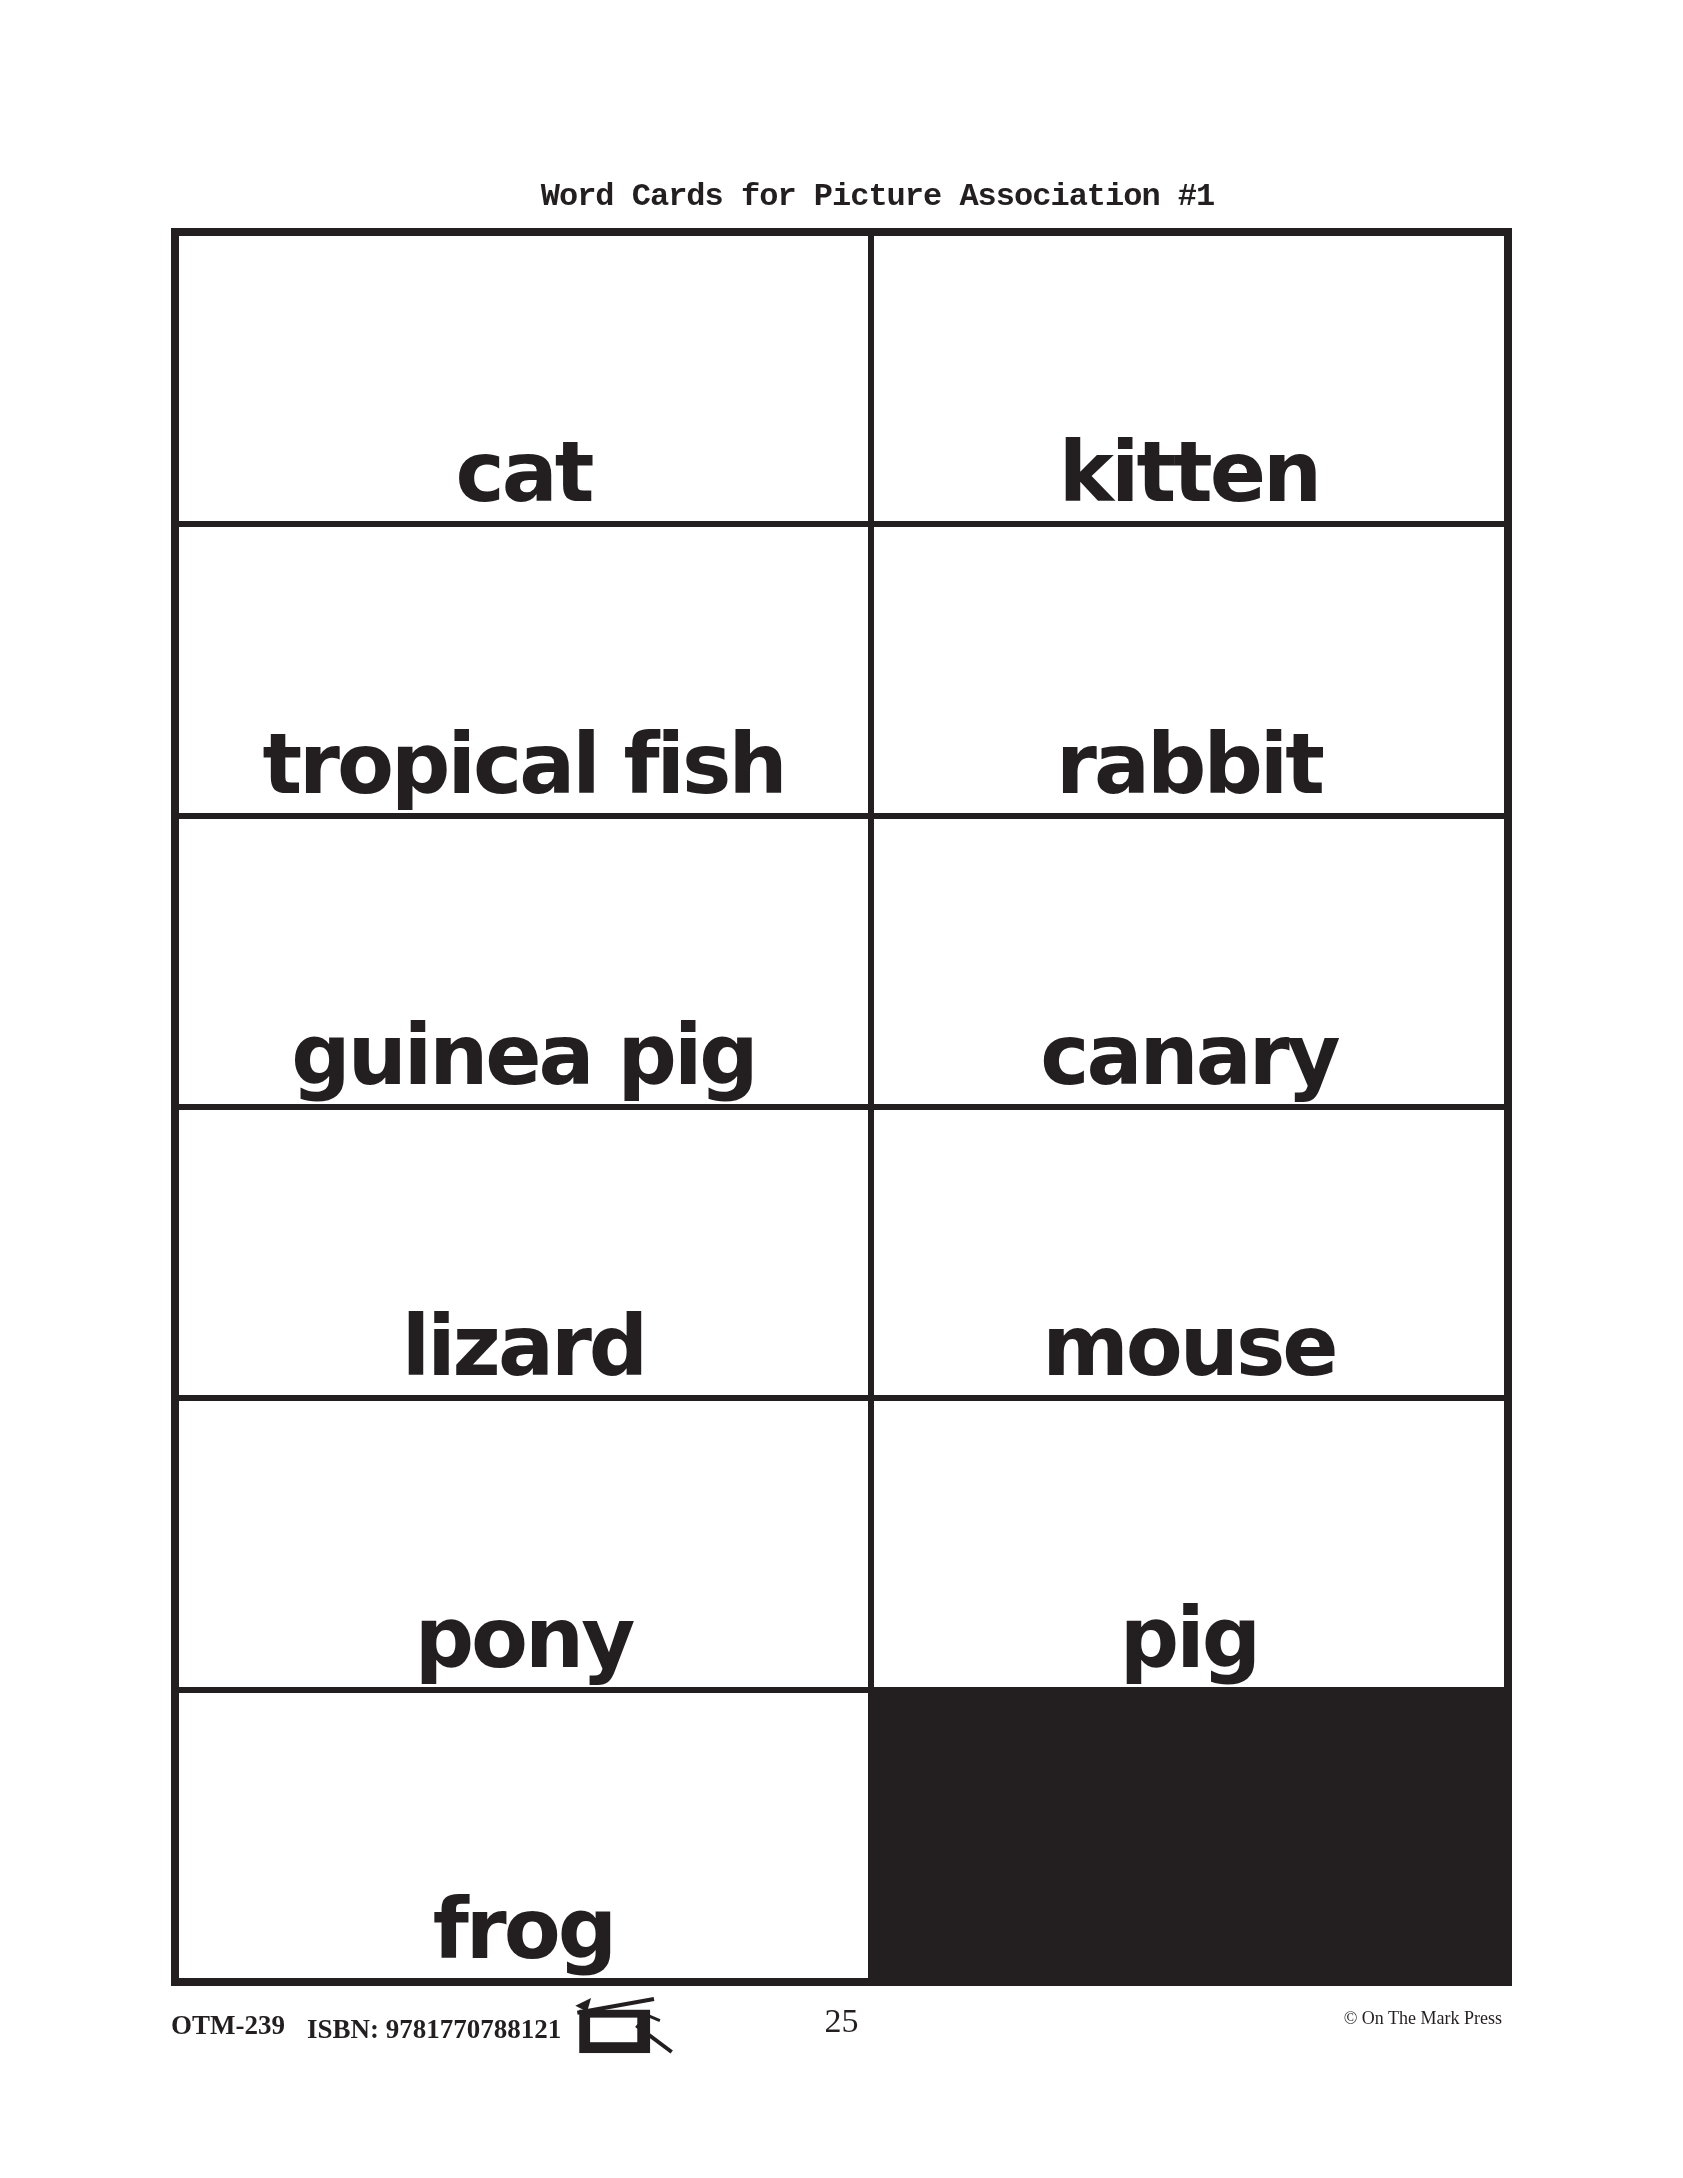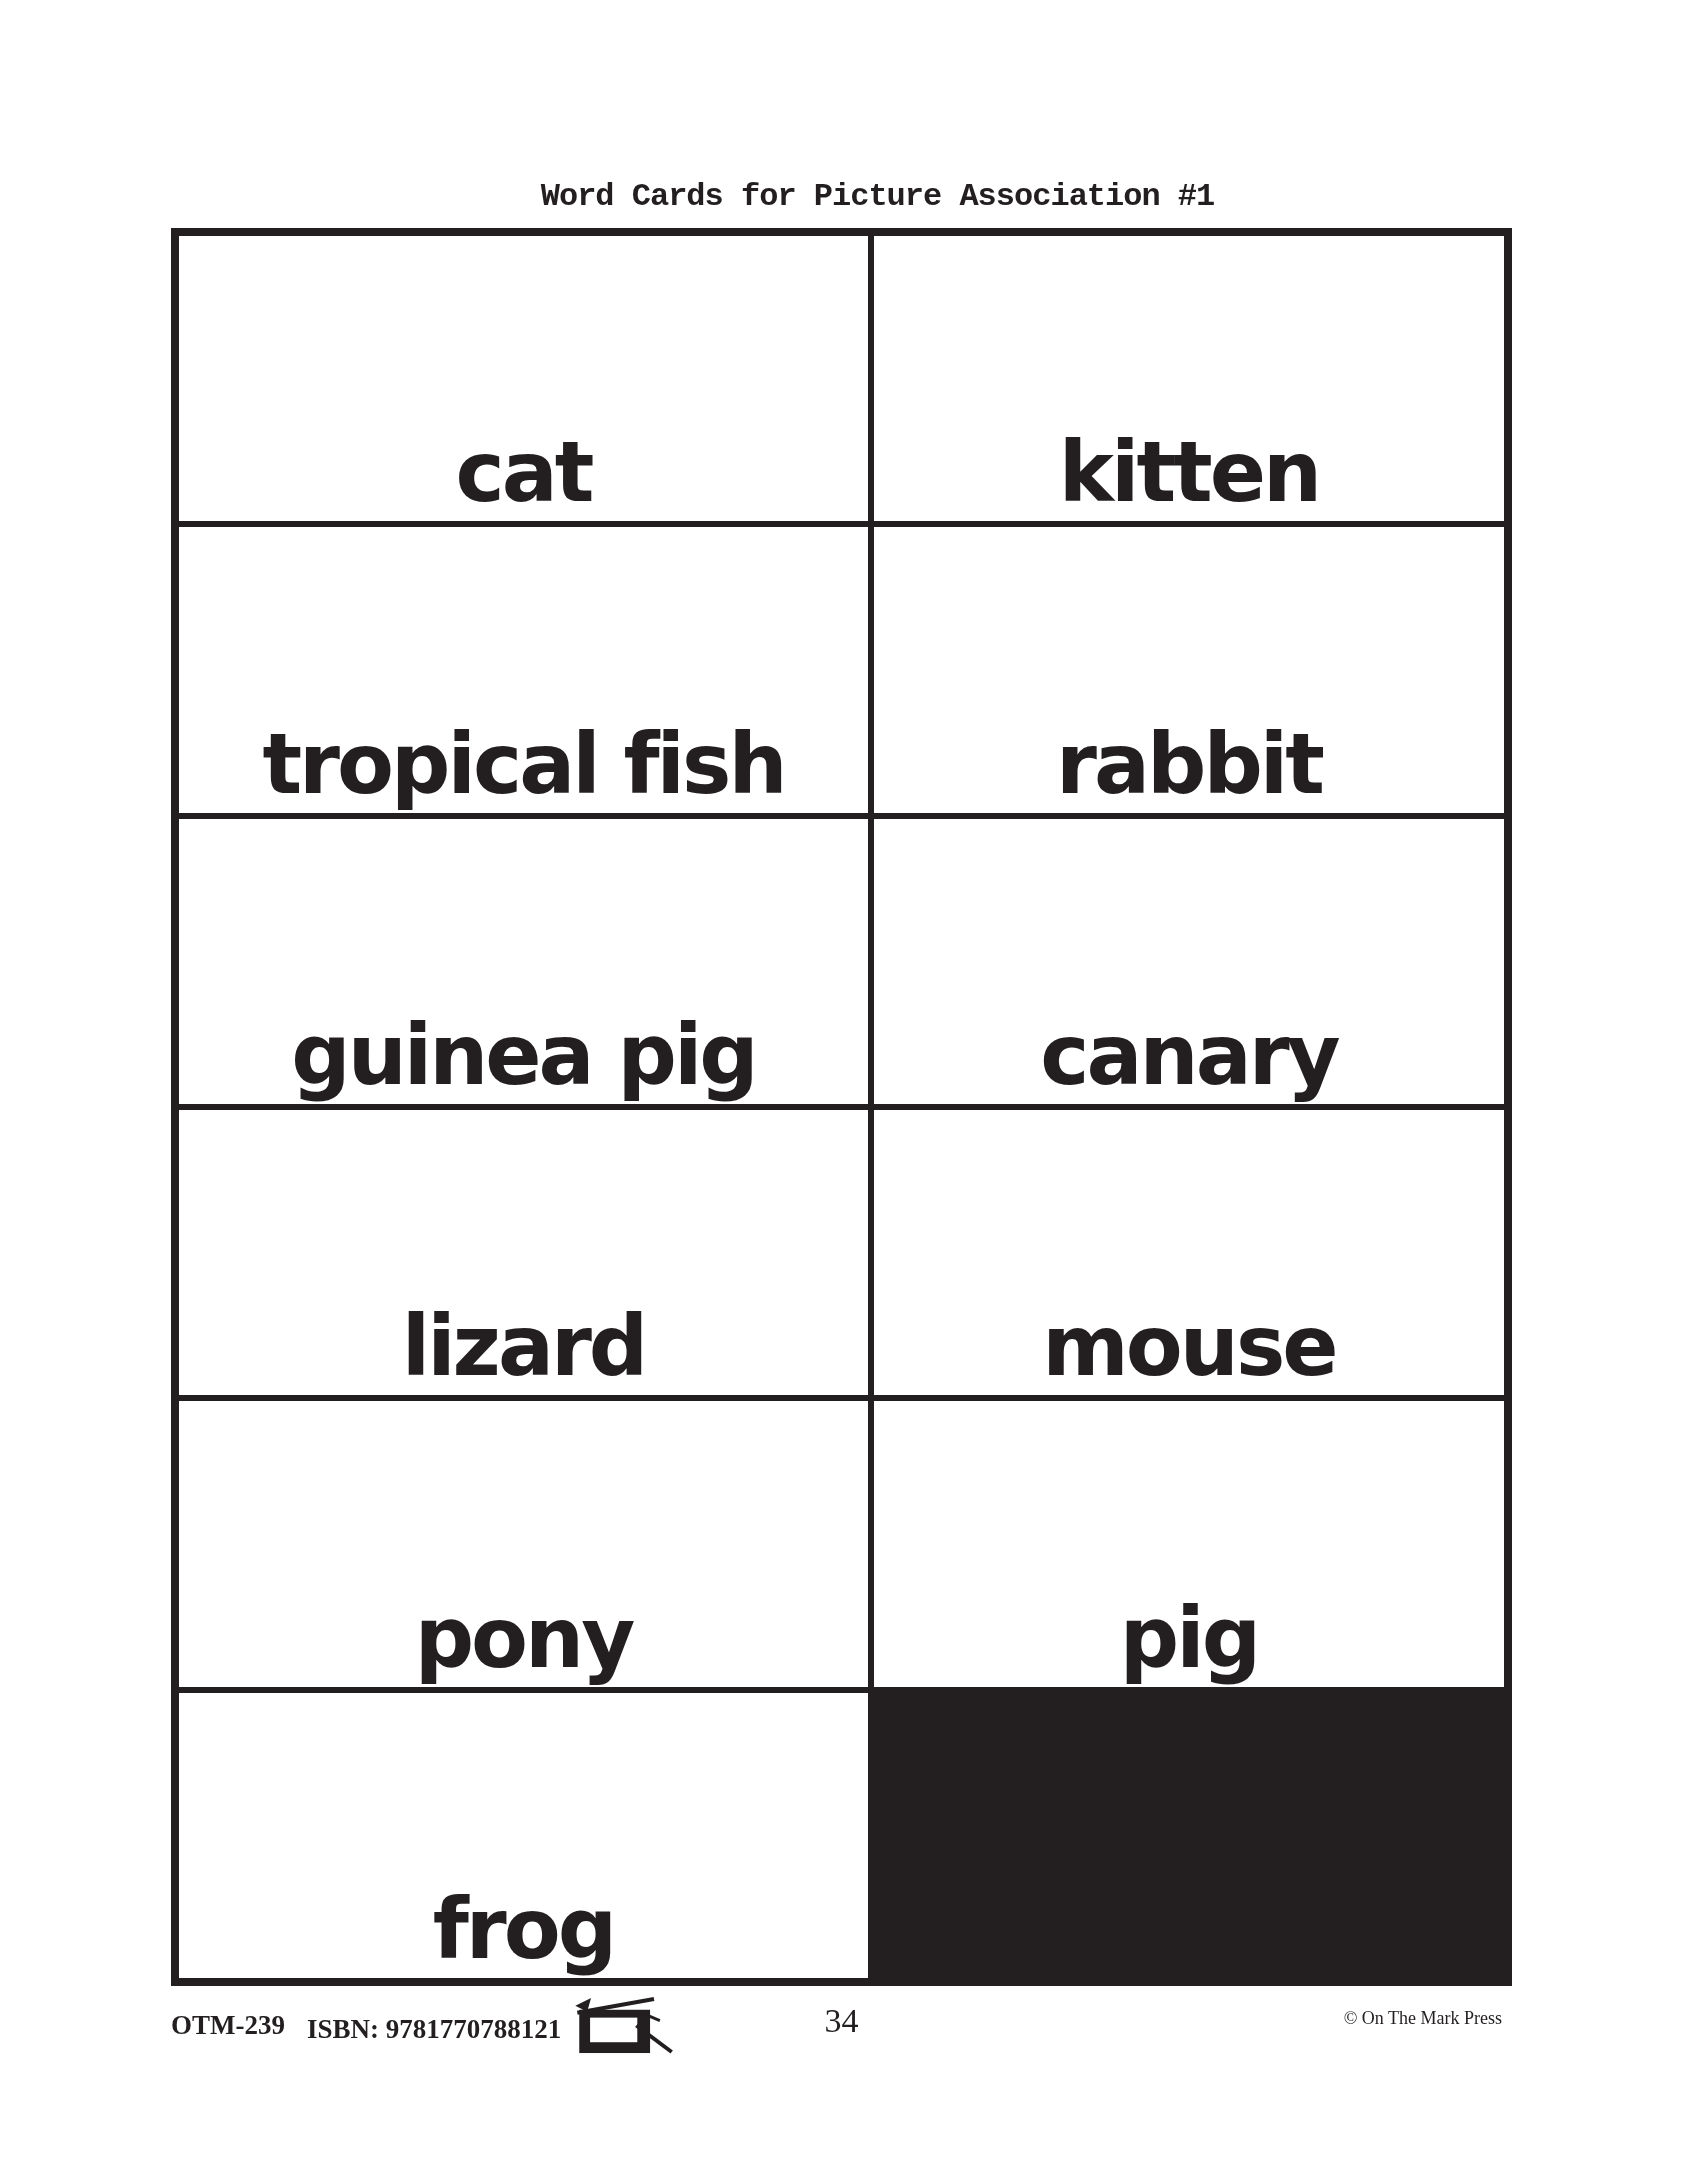--- a/index.html
+++ b/index.html
@@ -157,16 +157,16 @@
       <line x1="2" y1="17" x2="80" y2="3" stroke="#231f20" stroke-width="4"></line>
       <polygon points="0,10 16,2 12,16" fill="#231f20"></polygon>
       <rect x="4" y="14" width="72" height="44" fill="#231f20"></rect>
       <rect x="15" y="22" width="48" height="25" fill="#ffffff"></rect>
       <line x1="74" y1="20" x2="86" y2="25" stroke="#231f20" stroke-width="3"></line>
       <line x1="62" y1="30" x2="98" y2="57" stroke="#231f20" stroke-width="4"></line>
     </svg>
   </span>
 </div>
 
-<div class="footer-center">34</div>
+<div class="footer-center">25</div>
 
 <div class="footer-right">© On The Mark Press</div>
 
 
 </body></html>

